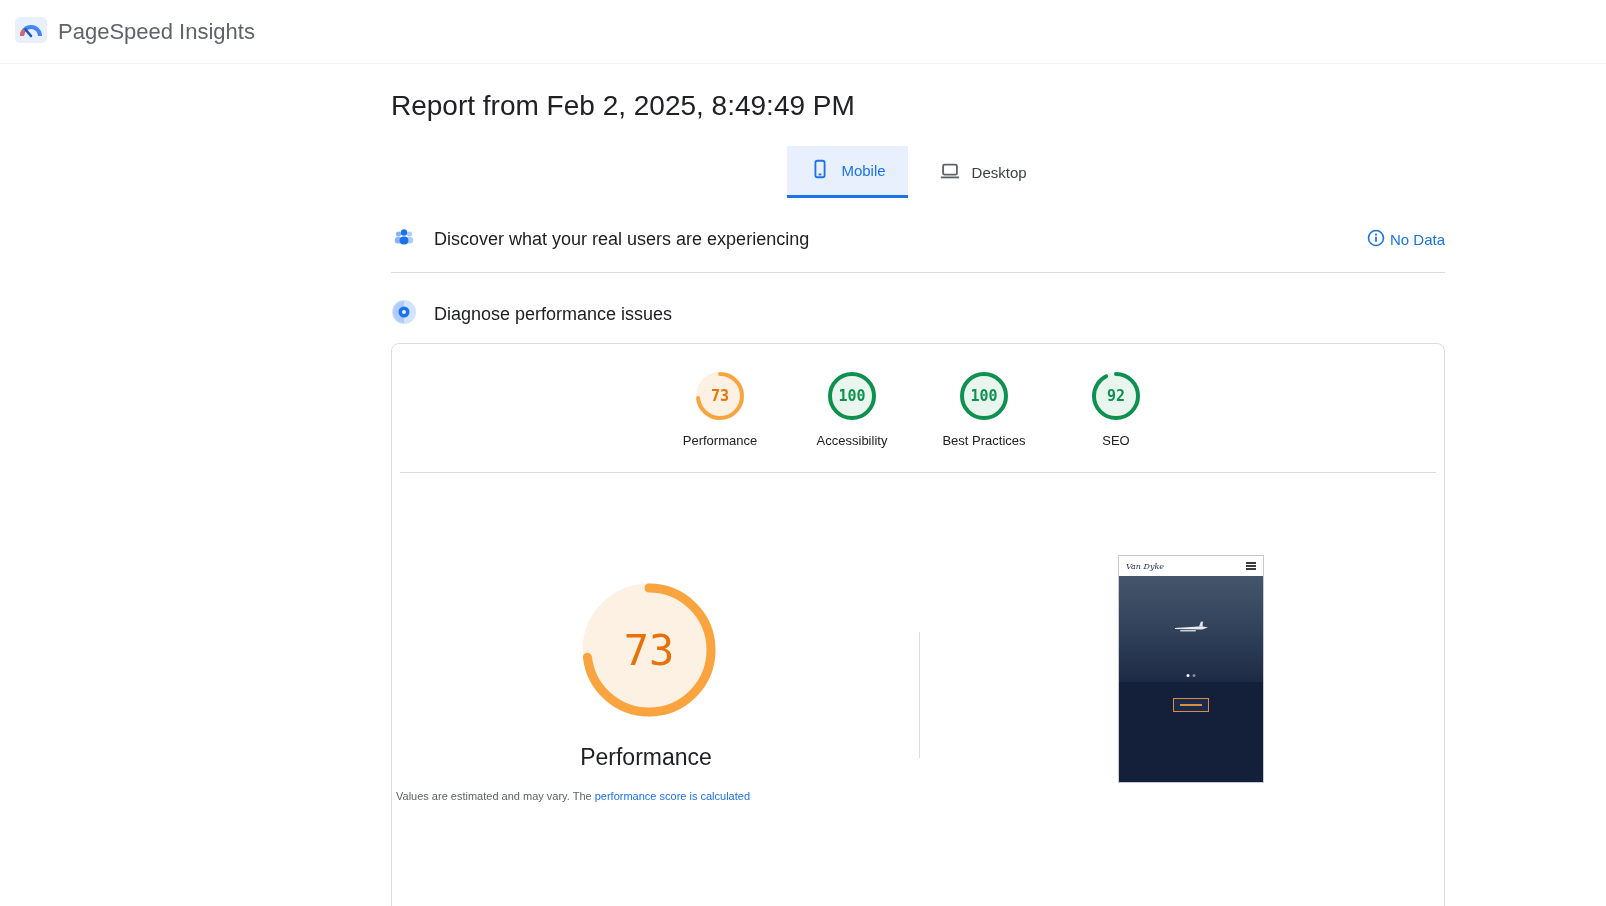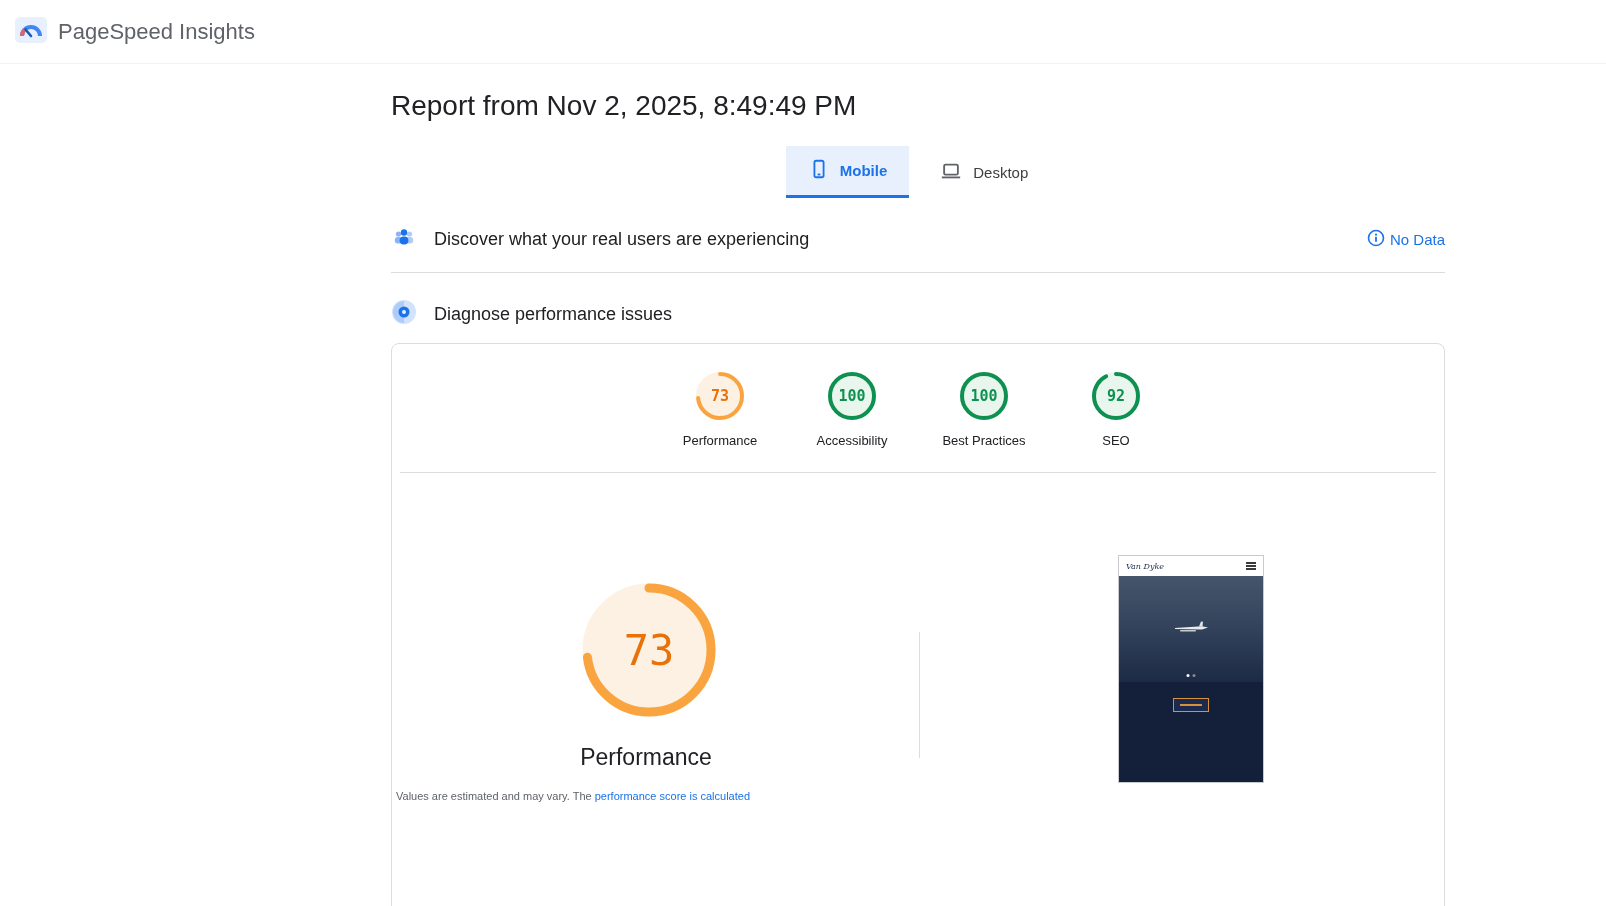--- a/index.html
+++ b/index.html
@@ -19,21 +19,21 @@
   .url-input { width:926px; height:50px; border:1px solid #9aa0a6; border-radius:4px;
     padding:0 16px; font-size:16px; color:#202124; font-family:inherit; outline:none; }
   .analyze-btn { margin-left:18px; width:110px; height:48px; background:#1a73e8; color:#fff;
     font-size:15px; font-weight:700; border:none; border-radius:4px; cursor:pointer;
     font-family:inherit; }
 
   
   .tabs { display:flex; justify-content:center; margin-top:24px; }
   .tab { height:52px; display:flex; align-items:center; gap:10px; padding:0 22px;
     font-size:15px; cursor:pointer; }
-  .tab.active { background:#e8f0fe; color:#1a73e8; font-weight:700;
+  .tab.active { background:#e8f0fe; color:#1a73e8; font-weight:400;
     border-bottom:3px solid #1a73e8; }
   .tab.inactive { color:#3c4043; margin-left:8px; }
 
   
   .section-row { display:flex; align-items:center; margin-top:26px; }
   .section-title { font-size:18px; margin-left:17px; color:#202124; }
   .no-data { margin-left:auto; display:flex; align-items:center; gap:5px;
     color:#1a73e8; font-size:15px; cursor:pointer; }
   .divider { height:1px; background:#dadce0; margin-top:18px; }
 
@@ -92,21 +92,21 @@
       <path d="M8 21 a9 9 0 0 1 18 0" stroke="#4285f4" stroke-width="4" fill="none"></path>
       <path d="M8 21 a9 9 0 0 1 2.6-6.3" stroke="#d96570" stroke-width="4" fill="none"></path>
       <line x1="17" y1="21" x2="11.5" y2="14.5" stroke="#185abc" stroke-width="2.6" stroke-linecap="round"></line>
     </svg>
   </span>
   <span class="app-title">PageSpeed Insights</span>
 </div>
 
 <div class="main">
 
-  <h1 class="report-title">Report from Nov 2, 2025, 8:49:49 PM</h1>
+  <h1 class="report-title">Report from Feb 2, 2025, 8:49:49 PM</h1>
 
 
   <div class="tabs">
     <div class="tab active">
       <span>
         <svg width="22" height="22" viewBox="0 0 24 24">
           <rect x="7" y="3" width="10" height="18" rx="2" stroke="#1a73e8" stroke-width="2" fill="none"></rect>
           <line x1="10.5" y1="18" x2="13.5" y2="18" stroke="#1a73e8" stroke-width="2"></line>
         </svg>
       </span>

